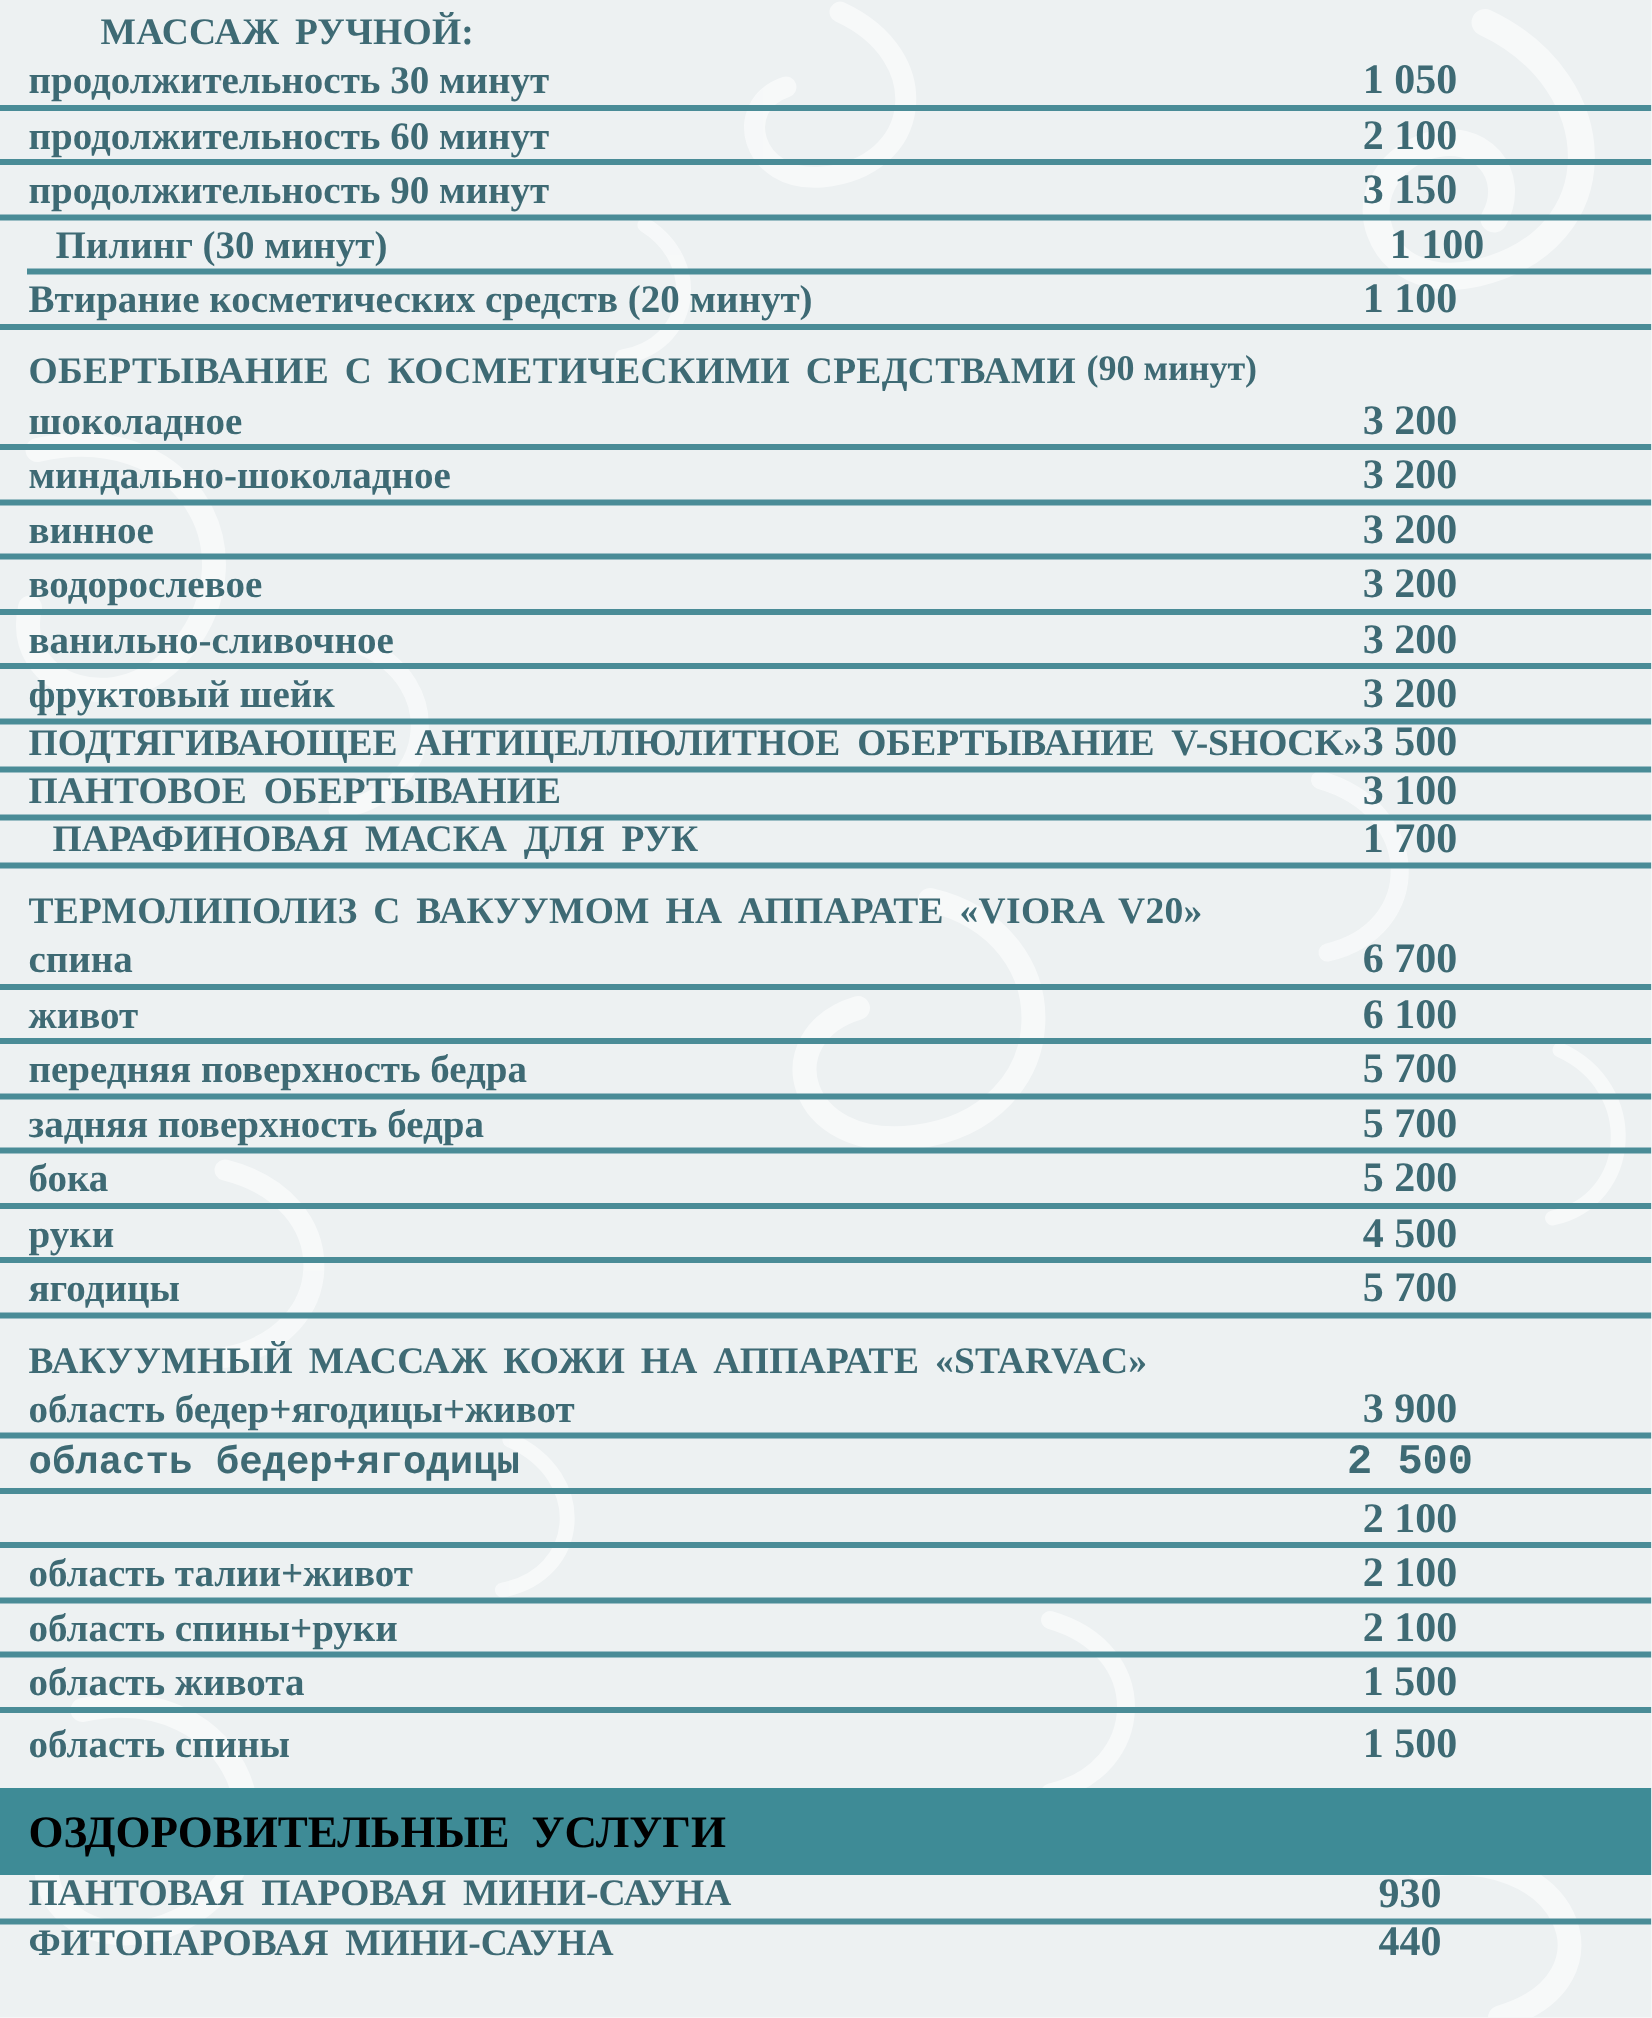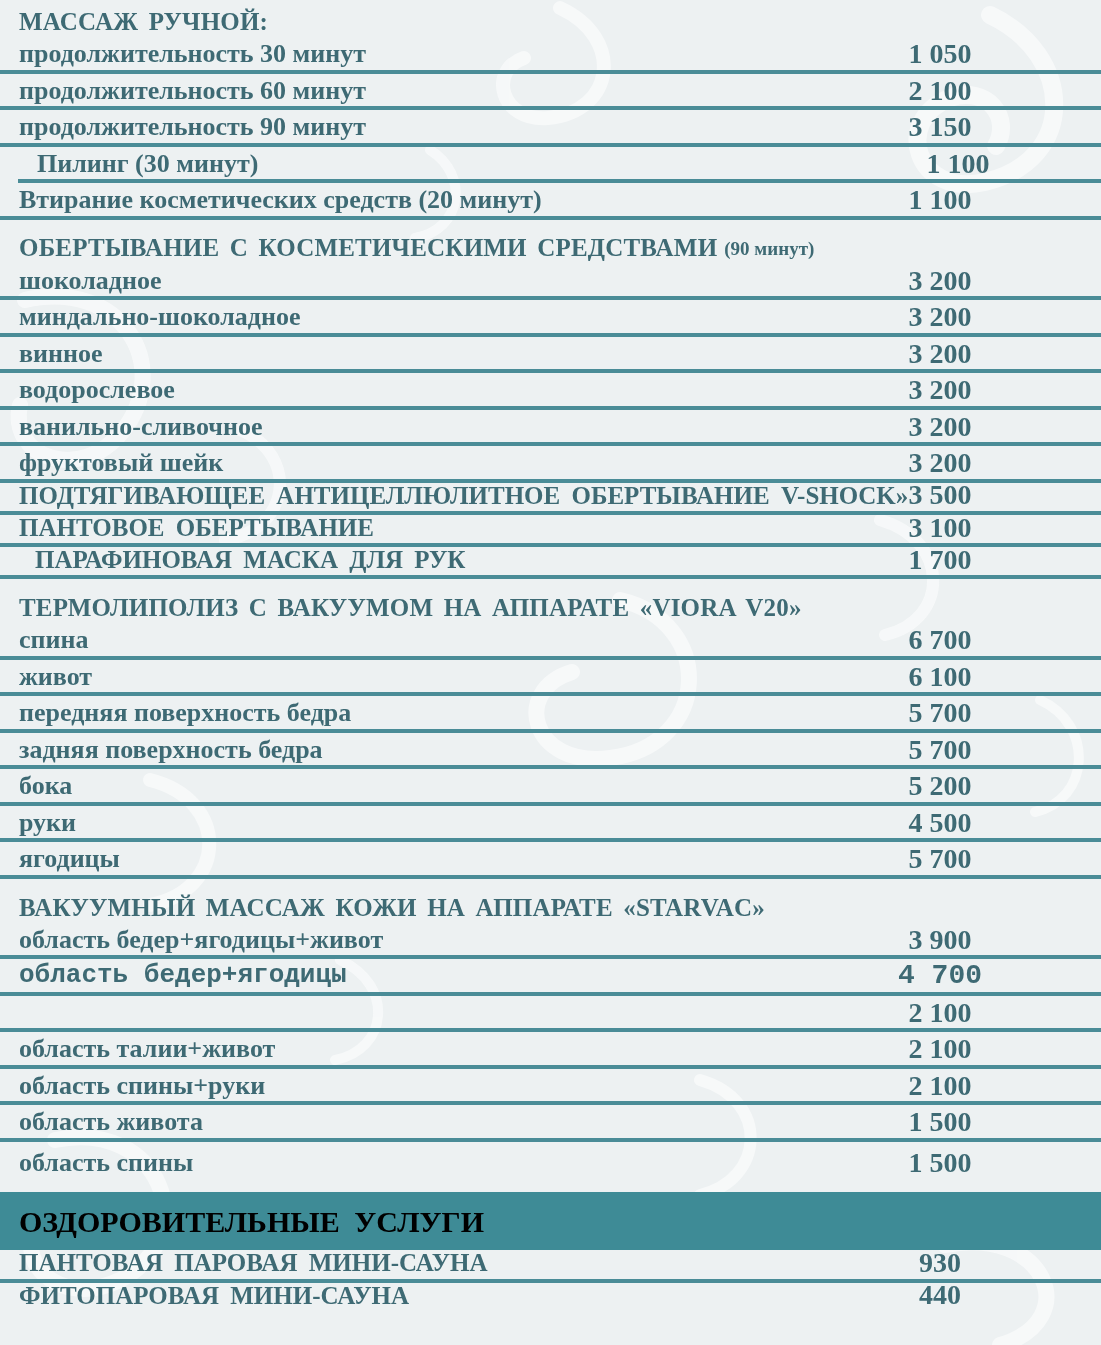--- a/index.html
+++ b/index.html
@@ -11,26 +11,26 @@
     font-family:"Liberation Serif", serif;
     font-weight:bold;
     color:#3e6a74;
   }
   .ornament{position:absolute;left:0;top:0;pointer-events:none;}
   .rows{position:relative;z-index:2;display:flex;flex-direction:column;}
   .row{position:relative;display:flex;align-items:flex-end;box-sizing:border-box;flex:0 0 auto;}
   .row.lined{border-bottom:4px solid #0f766e;}
   .row.item{height:36.5px;}
   .row.header{height:44px;}
-  .rows .row:first-child{height:37px;}
+  .rows .row:first-child{height:37px;margin-left:48px;}
   .label{padding-left:19px;padding-bottom:2px;white-space:nowrap;line-height:1.05;}
   .row.item .label{font-size:26px;}
   .row.caps .label{font-size:25px;word-spacing:5px;}
   .row.header .label{font-size:25px;word-spacing:4px;letter-spacing:0.2px;}
-  .note{font-size:19px;padding-left:7px;padding-bottom:4px;white-space:nowrap;}
+  .note{font-size:24px;padding-left:7px;padding-bottom:4px;white-space:nowrap;}
   .price{position:absolute;left:845px;width:190px;bottom:1px;text-align:center;font-size:28px;line-height:1.05;}
   .row.band{
     height:58px;margin-top:14px;
     background:#3e8b96;
     align-items:center;
     border:none;
   }
   .row.band .label{color:#f1f7f7;font-size:30px;word-spacing:7px;padding-bottom:0;}
 </style>
 </head>
@@ -153,21 +153,21 @@
       </div>
       <div class="row header">
         <span class="label">ВАКУУМНЫЙ  МАССАЖ  КОЖИ  НА  АППАРАТЕ  «STARVAC»</span>
       </div>
       <div class="row item lined" style="border-bottom-color: rgb(74, 140, 151);">
         <span class="label">область бедер+ягодицы+живот</span>
         <span class="price">3 900</span>
       </div>
       <div class="row item lined" style="border-bottom-color: rgb(74, 140, 151); font-family: Liberation Mono, monospace;">
         <span class="label">область бедер+ягодицы</span>
-        <span class="price">4 700</span>
+        <span class="price">2 500</span>
       </div>
       <div class="row item lined" style="border-bottom-color: rgb(74, 140, 151);">
         <span class="price">2 100</span>
       </div>
       <div class="row item lined" style="border-bottom-color: rgb(74, 140, 151);">
         <span class="label">область талии+живот</span>
         <span class="price">2 100</span>
       </div>
       <div class="row item lined" style="border-bottom-color: rgb(74, 140, 151);">
         <span class="label">область спины+руки</span>

